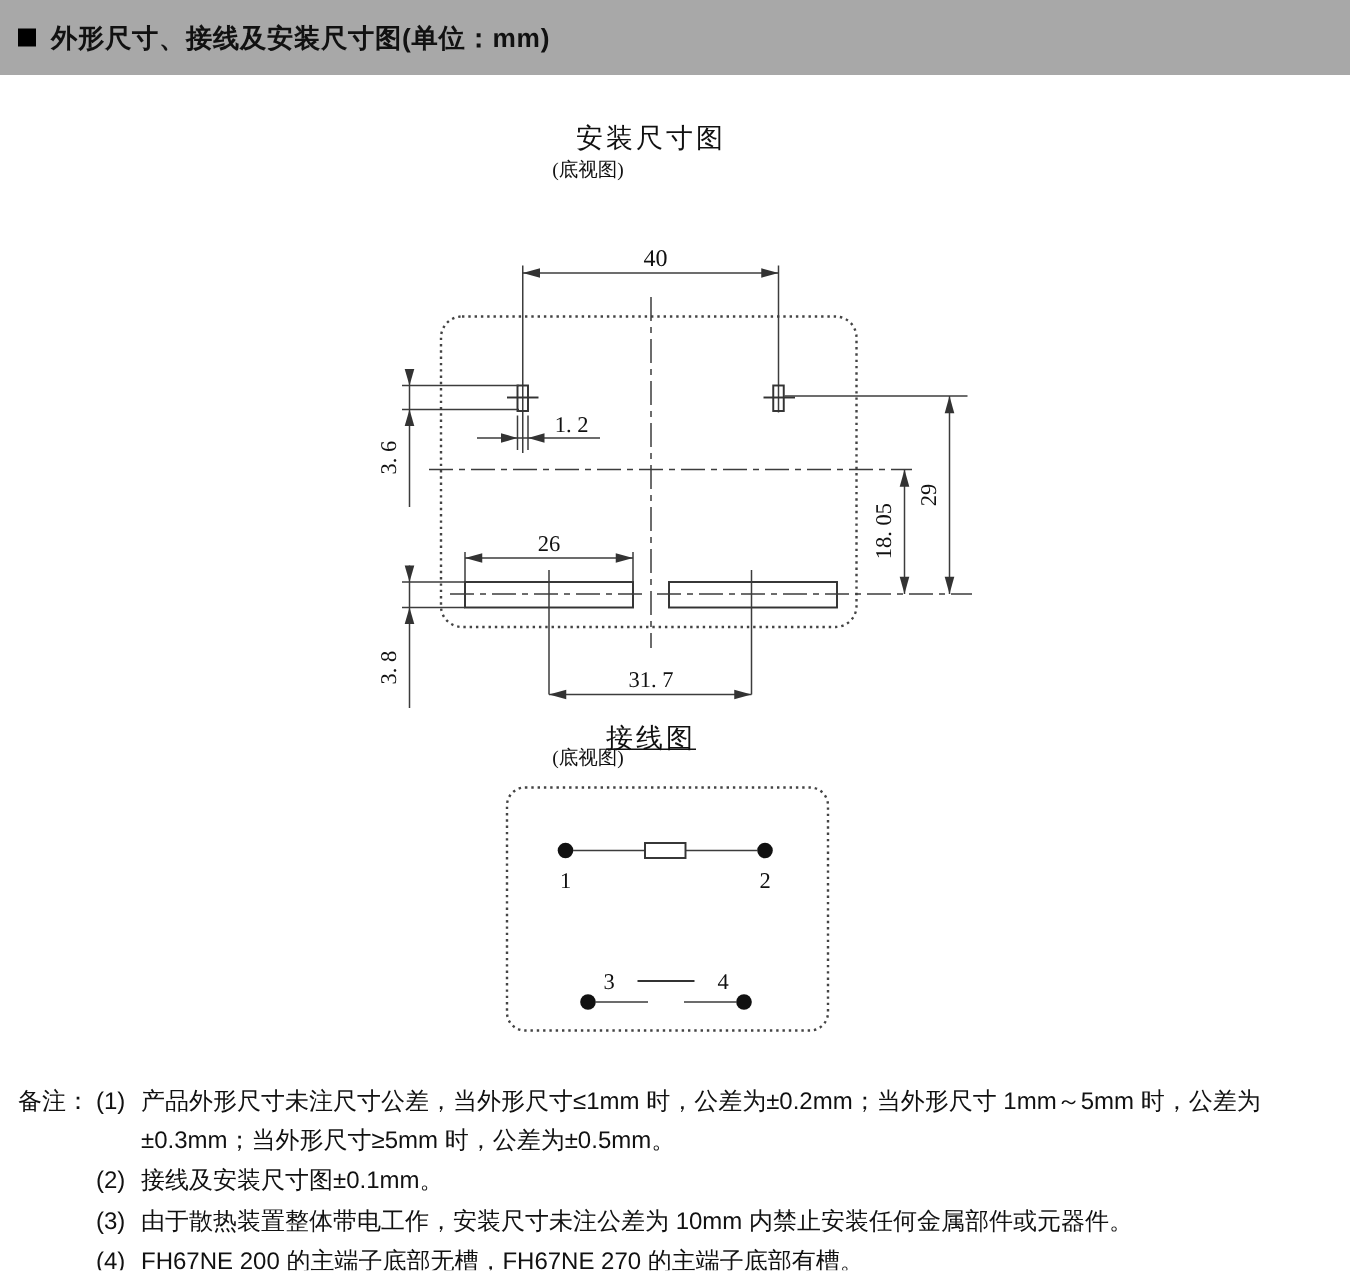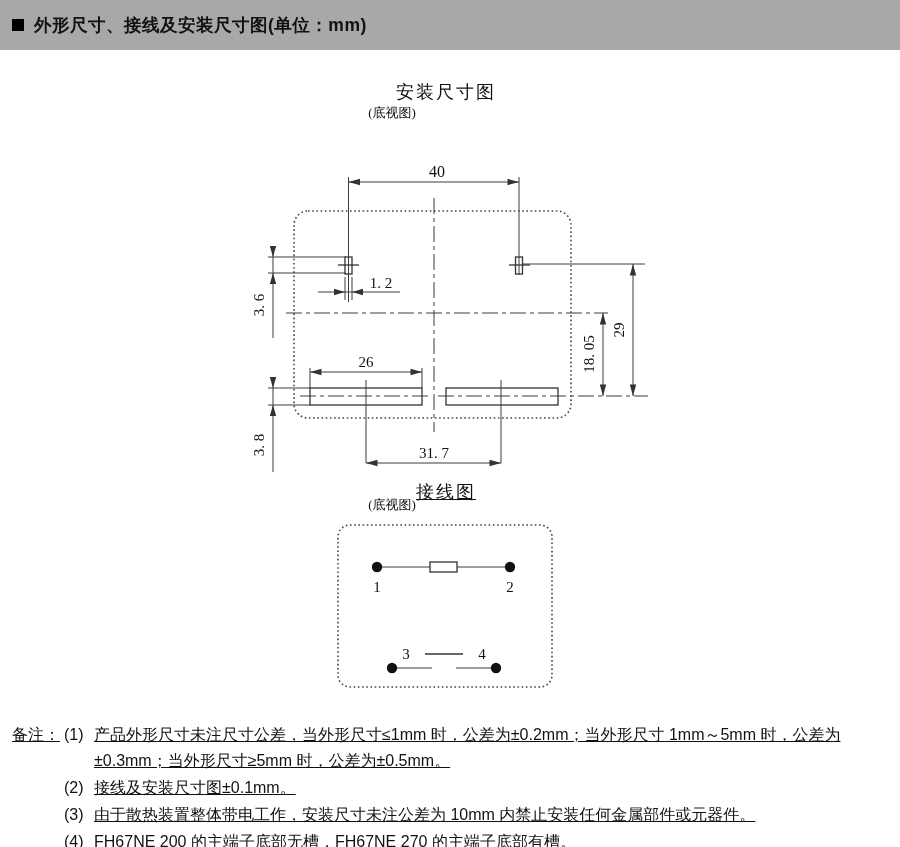--- a/index.html
+++ b/index.html
@@ -5,43 +5,43 @@
   html,body{margin:0;padding:0;background:#fff;}
   .page{position:relative;width:900px;height:847px;background:#ffffff;overflow:hidden;
         font-family:"Liberation Sans","DejaVu Sans",sans-serif;color:#111;}
   
   .topbar{position:absolute;left:0;top:0;width:900px;height:50px;background:#a8a8a8;
           display:flex;align-items:center;}
   .marker{display:inline-block;width:12px;height:12px;background:#000;margin:0 10px 0 12px;}
   .topbar h1{font-size:17.5px;font-weight:bold;margin:0;letter-spacing:0.5px;}
   
   .fig-title{position:absolute;left:0;width:868px;text-align:center;
-             font-family:"Liberation Serif","DejaVu Serif",serif;font-size:18px;letter-spacing:2px;margin-left:12px;}
+             font-family:"Liberation Serif","DejaVu Serif",serif;font-size:18px;letter-spacing:2px;}
   .fig-sub{position:absolute;left:0;width:784px;text-align:center;
            font-family:"Liberation Serif","DejaVu Serif",serif;font-size:13px;}
   .t1{top:80px;} .s1{top:104px;}
   .t2{top:480px;text-decoration:underline;} .s2{top:496px;}
   svg.fig{position:absolute;left:0;}
   .f1{top:140px;width:900px;height:340px;}
   .f2{top:510px;width:900px;height:190px;}
   svg .ln{stroke:#3c3c3c;stroke-width:1;fill:none;}
   svg .thick{stroke:#333;stroke-width:1.3;fill:none;}
   svg .body{stroke:#444;stroke-width:1.6;fill:none;stroke-dasharray:1.6 2.6;}
   svg .cl{stroke:#3c3c3c;stroke-width:1;fill:none;stroke-dasharray:16 4 4 4;}
   svg .ar{fill:#333;stroke:none;}
   svg text{font-family:"Liberation Serif","DejaVu Serif",serif;font-size:15px;fill:#111;}
   svg text.big{font-size:16px;}
   
   .notes{position:absolute;left:12px;top:722px;width:876px;font-size:16px;line-height:26px;
          display:flex;align-items:flex-start;}
-  .notes-label{flex:0 0 52px;text-decoration:underline;}
+  .notes-label{flex:0 0 52px;}
   .notes-items{flex:1;}
   .note-item{display:flex;align-items:flex-start;margin-bottom:1px;}
   .note-num{flex:0 0 30px;}
-  .note-txt{flex:1;max-width:796px;text-decoration:underline;}
+  .note-txt{flex:1;max-width:796px;}
 </style>
 </head>
 <body>
 
 <div class="page">
 
   <header class="topbar">
     <span class="marker"></span>
     <h1>外形尺寸、接线及安装尺寸图(单位：mm)</h1>
   </header>

